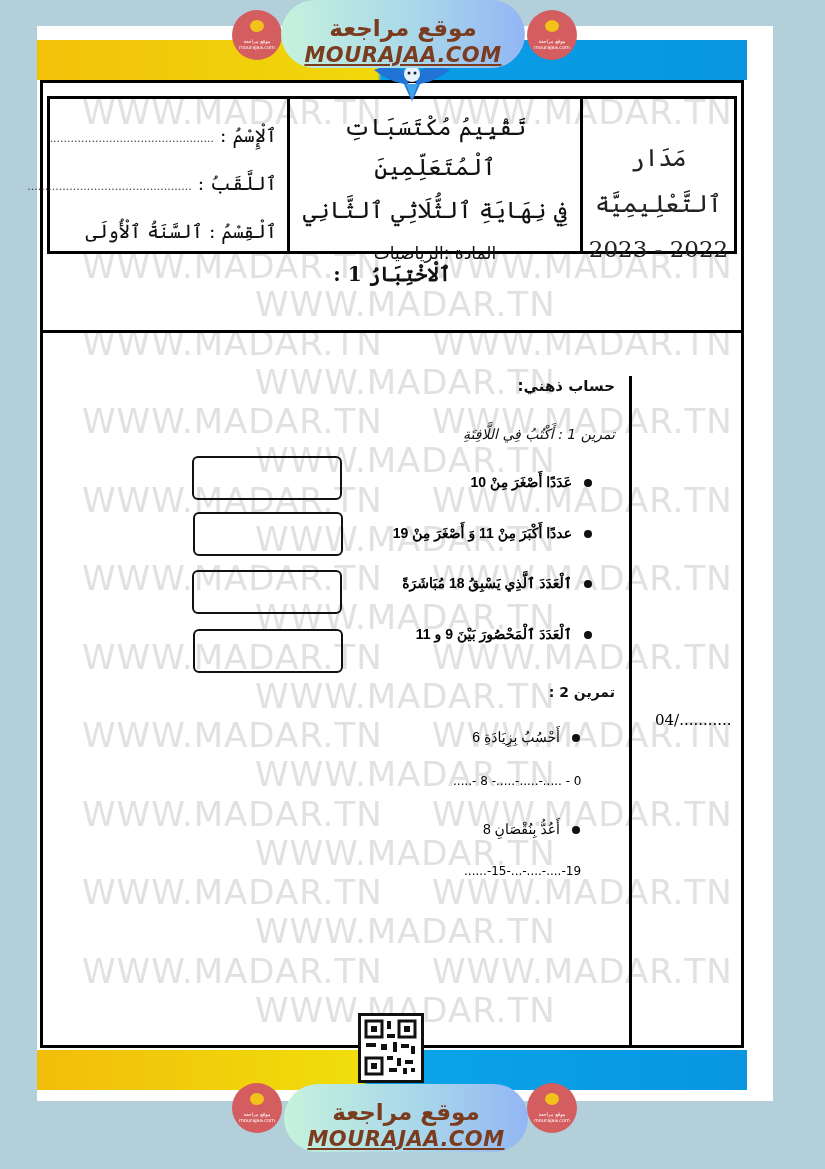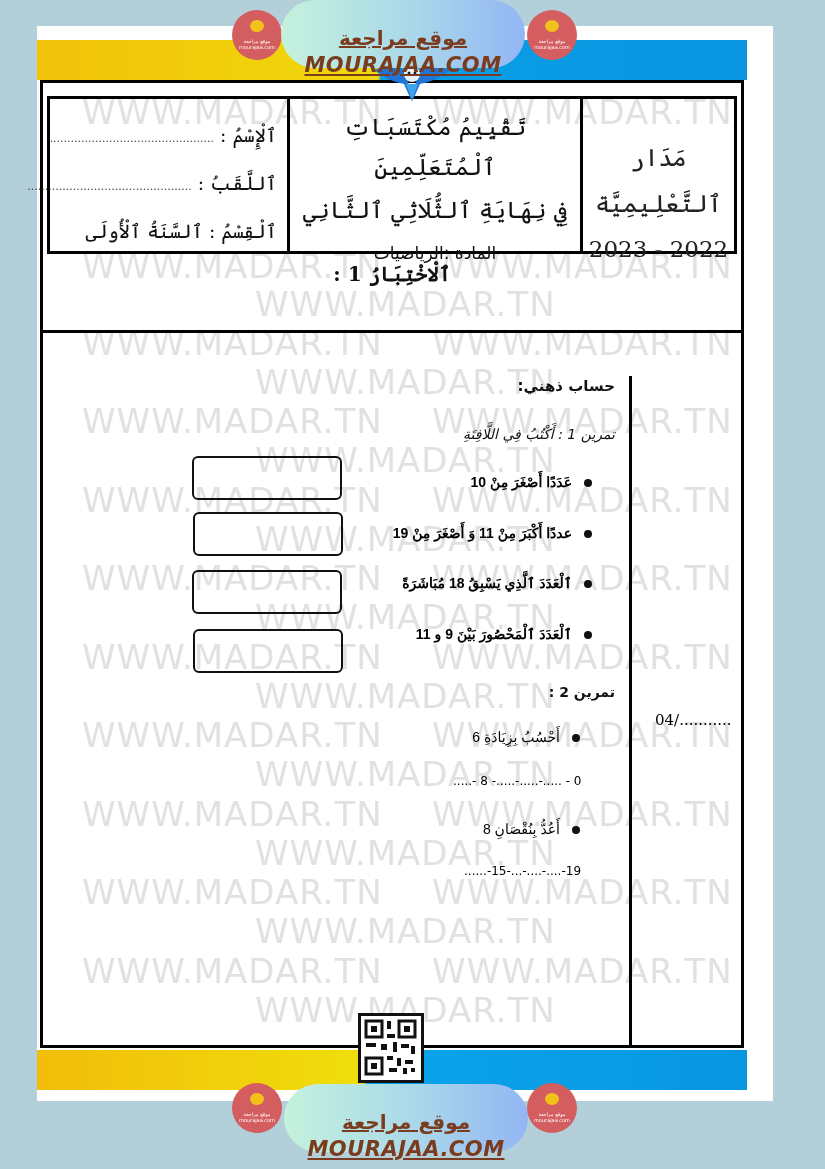--- a/index.html
+++ b/index.html
@@ -61,21 +61,21 @@
   .score { position: absolute; direction: ltr; font-family: "DejaVu Serif", serif; font-size: 15px; white-space: nowrap; }
   .qr {
     position: absolute; left: 358px; top: 1013px; width: 66px; height: 70px;
     background: #fff; border: 3px solid #111; box-sizing: border-box;
   }
   .pill {
     position: absolute; width: 244px; height: 68px; border-radius: 34px;
     background: linear-gradient(90deg, #c5f2dc 0%, #a9d7ea 55%, #93b6f4 100%);
     text-align: center; color: #7a3b1e; font-family: "DejaVu Sans", sans-serif; font-weight: bold;
   }
-  .pill .ar { font-size: 20px; text-decoration: underline; line-height: 28px; padding-top: 24px; direction: rtl; }
+  .pill .ar { font-size: 23px; line-height: 28px; padding-top: 14px; direction: rtl; }
   .pill .en { font-size: 21px; text-decoration: underline; line-height: 26px; letter-spacing: 0.5px; font-style: italic; }
   .badge {
     position: absolute; width: 50px; height: 50px; border-radius: 50%;
     background: #d35d5f; text-align: center;
   }
   .badge .book { position: absolute; left: 18px; top: 10px; width: 14px; height: 12px; border-radius: 50%; background: #f3c21a; }
   .badge .lbl { position: absolute; left: 0; right: 0; top: 28px; font-family: "DejaVu Sans", sans-serif; font-size: 5px; color: #fff; line-height: 6px; }
   .owl { position: absolute; left: 372px; top: 62px; width: 80px; height: 40px; }
 </style>
 </head>

